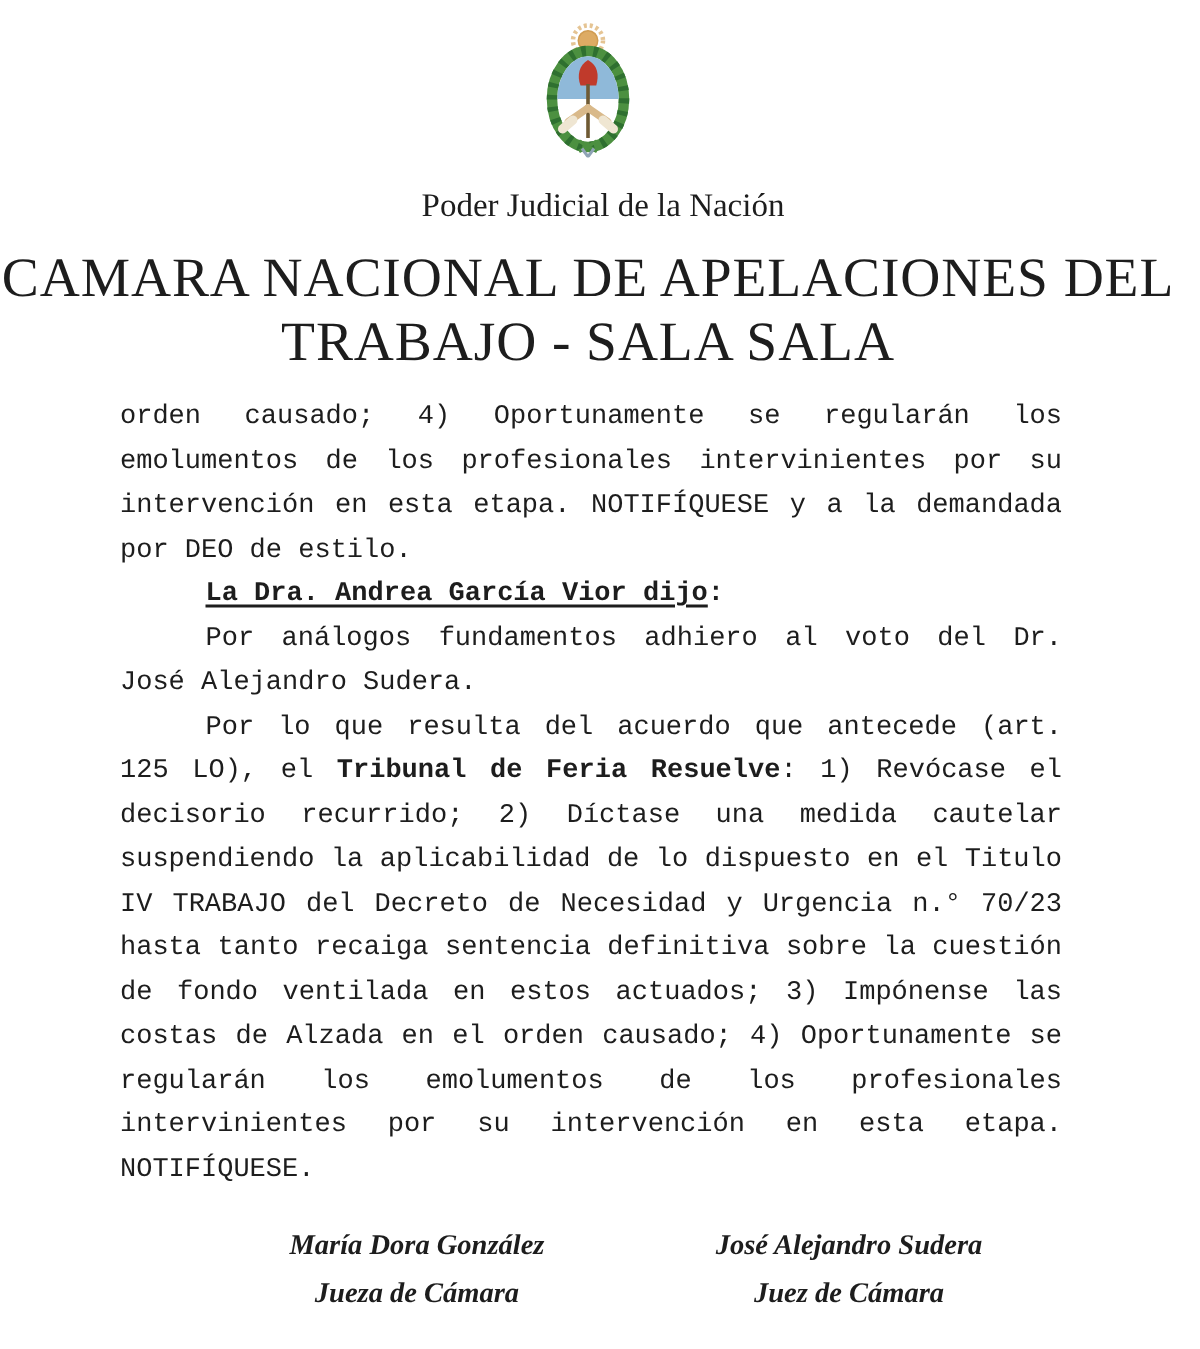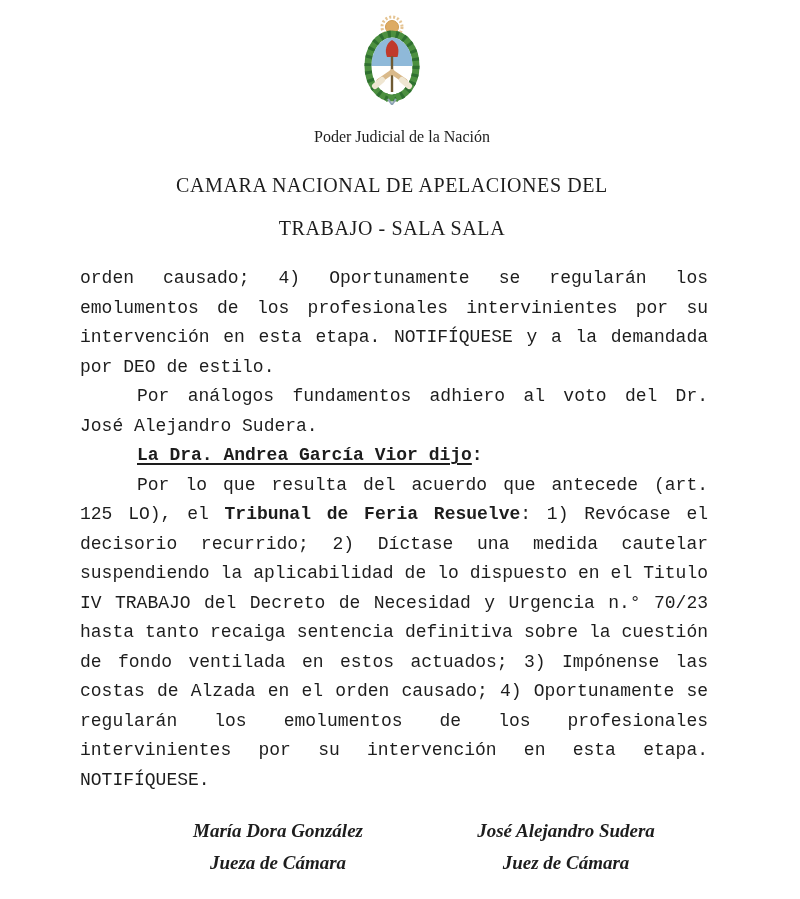--- a/index.html
+++ b/index.html
@@ -10,27 +10,27 @@
     margin:0 auto;
     background:#ffffff;
     font-family:"Liberation Serif","DejaVu Serif",serif;
     color:#1d1d1d;
     overflow:hidden;
   }
   .doc-header { text-align:center; padding-top:13px; margin-right:16px; }
   .emblem { line-height:0; }
   .institution {
     margin-top:17px;
-    font-size:16px;
+    font-size:22px;
     line-height:30px;
     margin-left:20px;
   }
   .court-title {
     margin:12px 0 0 0;
-    font-size:20px;
+    font-size:37px;
     font-weight:400;
     line-height:43px;
     letter-spacing:0.6px;
   }
   .doc-body {
     margin:14px 92px 0 80px;
     font-size:18px;
     line-height:29.5px;
     text-align:justify;
   }
@@ -91,22 +91,22 @@
     </div>
     <div class="institution">Poder Judicial de la Nación</div>
     <h1 class="court-title">
       <span>CAMARA NACIONAL DE APELACIONES DEL</span><br>
       <span>TRABAJO - SALA SALA</span>
     </h1>
   </div>
 
   <div class="doc-body">
     <p>orden causado; 4) Oportunamente se regularán los emolumentos de los profesionales intervinientes por su intervención en esta etapa. NOTIFÍQUESE y a la demandada por DEO de estilo.</p>
+    <p class="indent vote-heading"><span class="underlined">La Dra. Andrea García Vior dijo</span><span>:</span></p>
     <p class="indent">Por análogos fundamentos adhiero al voto del Dr. José Alejandro Sudera.</p>
-    <p class="indent vote-heading"><span class="underlined">La Dra. Andrea García Vior dijo</span><span>:</span></p>
     <p class="indent"><span>Por lo que resulta del acuerdo que antecede (art. 125 LO), el </span><strong>Tribunal de Feria Resuelve</strong><span>: 1) Revócase el decisorio recurrido; 2) Díctase una medida cautelar suspendiendo la aplicabilidad de lo dispuesto en el Titulo IV TRABAJO del Decreto de Necesidad y Urgencia n.° 70/23 hasta tanto recaiga sentencia definitiva sobre la cuestión de fondo ventilada en estos actuados; 3) Impónense las costas de Alzada en el orden causado; 4) Oportunamente se regularán los emolumentos de los profesionales intervinientes por su intervención en esta etapa. NOTIFÍQUESE.</span></p>
   </div>
 
   <div class="signatures">
     <div class="sig-row">
       <div class="sig-block sig-left">
         <div class="sig-name">María Dora González</div>
         <div class="sig-role">Jueza de Cámara</div>
       </div>
       <div class="sig-block sig-right">

